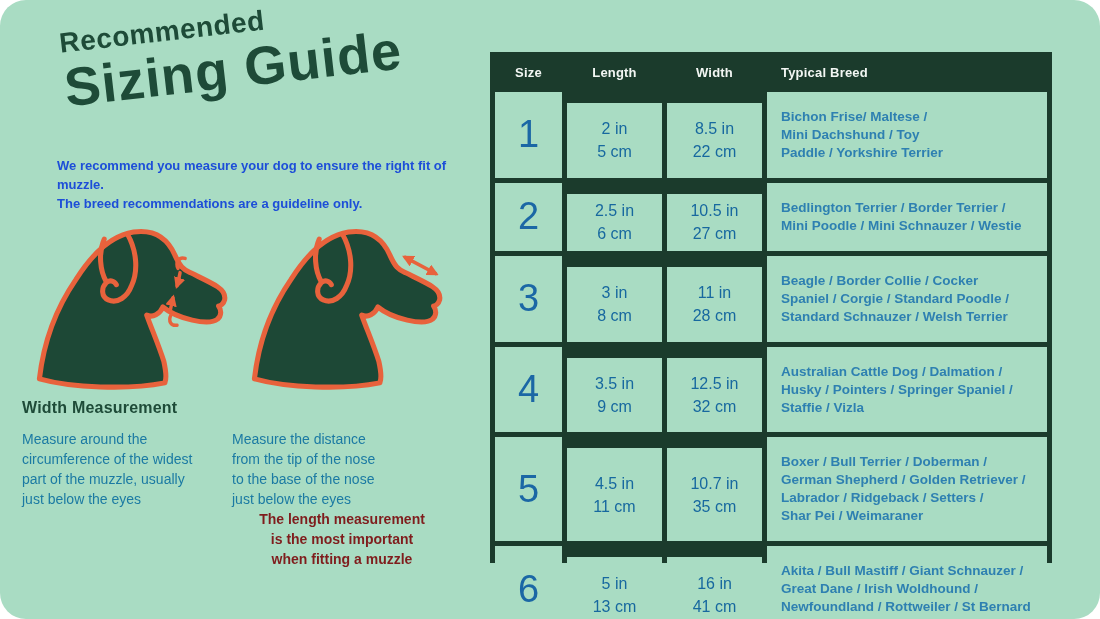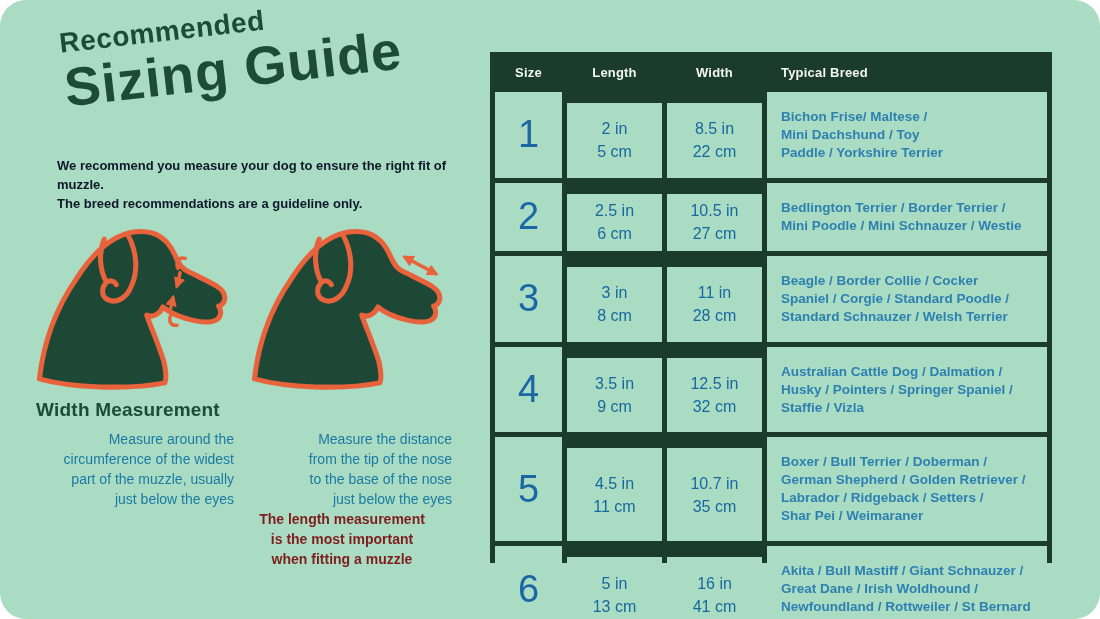--- a/index.html
+++ b/index.html
@@ -17,35 +17,35 @@
     transform:rotate(-6.5deg);
     transform-origin:left top;
     color:#1E4B38;
   }
   .title-eyebrow{font-size:28px;font-weight:700;letter-spacing:.5px;line-height:1;}
   .title-main{font-size:54px;font-weight:700;letter-spacing:1px;line-height:1.05;margin-top:2px;}
   
   .intro{
     position:absolute;left:57px;top:157px;width:400px;
     font-size:13px;font-weight:700;line-height:1.45;
-    color:#0f172a;white-space:pre-line;
+    color:#1d4ed8;white-space:pre-line;
   }
   
   .dog{position:absolute;top:224px;}
   .dog.one{left:25px;}
   .dog.two{left:240px;}
   
   .m-heading{
-    position:absolute;top:399px;text-align:center;
-    font-size:19px;font-weight:700;color:#1E4B38;letter-spacing:.2px;
+    position:absolute;top:399px;
+    font-size:16px;font-weight:700;color:#1E4B38;letter-spacing:.2px;
   }
   .m-heading.w{left:22px;width:212px;}
   .m-heading.l{left:232px;width:220px;}
   .m-body{
-    position:absolute;top:430px;text-align:right;
+    position:absolute;top:430px;text-align:left;
     font-size:14px;line-height:1.42;color:#1B7AA3;white-space:pre-line;
   }
   .m-body.w{left:22px;width:212px;}
   .m-body.l{left:232px;width:220px;}
   .m-note{
     position:absolute;left:232px;top:510px;width:220px;text-align:center;
     font-size:14px;font-weight:700;line-height:1.42;color:#7f1d1d;white-space:pre-line;
   }
   
   .sizing-table{

